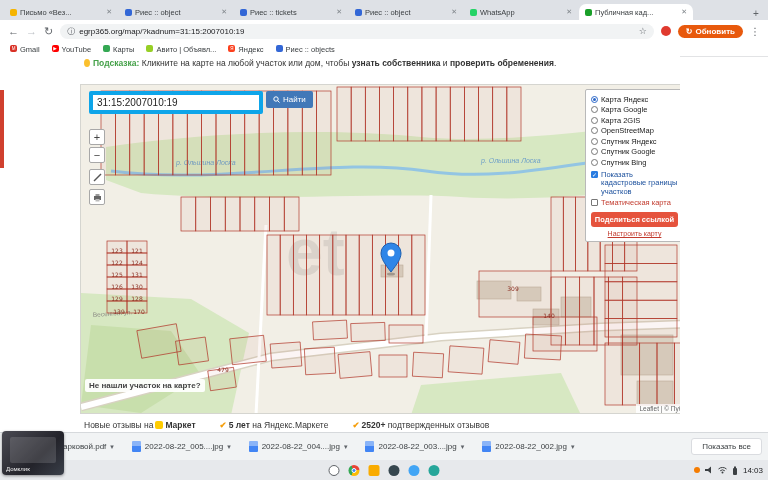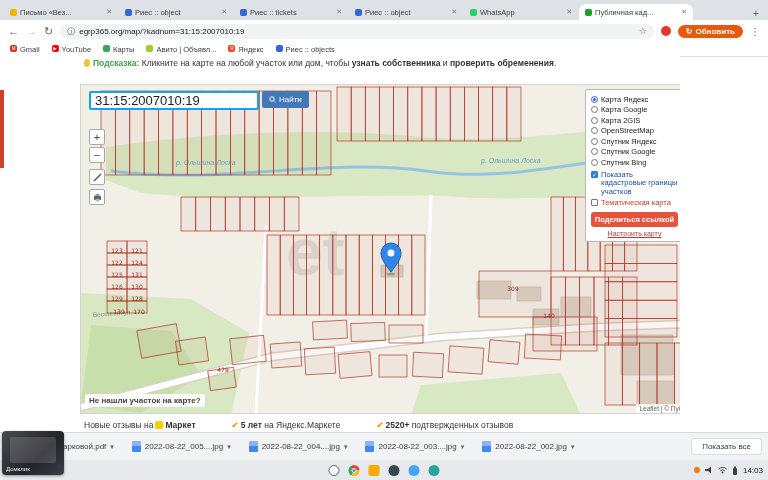--- a/index.html
+++ b/index.html
@@ -42,21 +42,21 @@
   .bulb{display:inline-block;width:6px;height:8px;background:#fbc02d;border-radius:50%;margin-right:3px;vertical-align:-1px}
 
   .mapwrap{position:absolute;top:30px;left:80px;width:686px;height:330px;border:1px solid #d5d5d0;
            box-sizing:border-box;overflow:hidden;background:#f2efe6}
   #map-svg{position:absolute;left:0;top:0}
   #parcel-labels{position:absolute;inset:0;pointer-events:none;z-index:3}
   .plabel{position:absolute;transform:translate(-50%,-50%);font-size:6px;color:#8d2f23;
           font-family:"DejaVu Sans",sans-serif}
 
   .searchbar{position:absolute;top:6px;left:8px;display:flex;gap:3px;z-index:4}
-  .searchbar input{width:158px;height:15px;border:2px solid #0ea5e9;border-radius:2px;font-size:13px;
+  .searchbar input{width:158px;height:15px;border:4px solid #0ea5e9;border-radius:2px;font-size:10px;
                    padding:0 4px;background:#fff;color:#222;font-family:"Liberation Sans",sans-serif}
   .findbtn{height:17px;background:#4178b8;color:#fff;font-size:8px;border:none;border-radius:2px;
            display:flex;align-items:center;gap:3px;padding:0 7px;font-family:"Liberation Sans",sans-serif}
   .mapctrl{position:absolute;left:8px;width:16px;height:16px;background:#fff;border:1px solid #a8a8a8;
            border-radius:2px;display:flex;align-items:center;justify-content:center;font-size:11px;
            color:#444;z-index:4;box-sizing:border-box}
 
   .panel{position:absolute;left:504px;top:4px;width:99px;background:#fff;border:1px solid #b9b9b9;
          border-radius:2px;padding:4px 5px;z-index:6;font-size:7.5px;color:#222;box-sizing:border-box}
   .lrow{display:flex;align-items:center;gap:3px;height:10.5px;cursor:default}
@@ -67,26 +67,26 @@
   .cb{width:7px;height:7px;border:1px solid #777;border-radius:1px;flex:none;font-size:6px;line-height:7px;
       text-align:center;color:#fff;box-sizing:border-box}
   .cb.on{background:#2a7de1;border-color:#2a7de1}
   .cb-label{line-height:1.15}
   .cb-label.blue{color:#1a4f9c}
   .cb-label.warn{color:#c23b2e}
   .sharebtn{margin-top:4px;width:100%;background:#e5533d;color:#fff;border:none;border-radius:3px;
             font-size:7.5px;padding:3px 0;font-weight:bold;font-family:"Liberation Sans",sans-serif}
   .cfg{display:block;text-align:center;color:#c23b2e;font-size:7px;margin-top:3px;text-decoration:underline}
 
-  .notfound{position:absolute;left:4px;bottom:6px;background:rgba(255,255,255,.92);font-size:8px;
+  .notfound{position:absolute;left:4px;bottom:21px;background:rgba(255,255,255,.92);font-size:8px;
             font-weight:bold;color:#444;padding:2px 4px;border-radius:2px;z-index:4}
   .attr{position:absolute;right:0;bottom:0;background:rgba(255,255,255,.85);font-size:6.5px;color:#666;
         padding:1px 3px;z-index:4}
 
-  .pfooter{position:absolute;top:366px;left:84px;width:668px;display:flex;align-items:center;gap:36px;
+  .pfooter{position:absolute;top:366px;left:84px;width:668px;display:flex;align-items:center;gap:24px;
            font-size:8.5px;color:#333;white-space:nowrap}
   .check{color:#f59e0b;font-weight:bold;margin-right:2px}
   .market-ic{width:8px;height:8px;border-radius:2px;background:#ffcc00;display:inline-block;margin:0 2px;vertical-align:-1px}
 
   
   .dlbar{position:absolute;top:432px;left:0;width:768px;height:28px;background:#f1f3f4;
          border-top:1px solid #d6d9dc;display:flex;align-items:center;padding:0 6px;box-sizing:border-box}
   .chip{display:flex;align-items:center;gap:4px;padding:0 9px;height:100%;font-size:8px;color:#3c4043}
   .fic{width:9px;height:11px;border-radius:1px;flex:none}
   .fic.pdf{background:#e53935}

